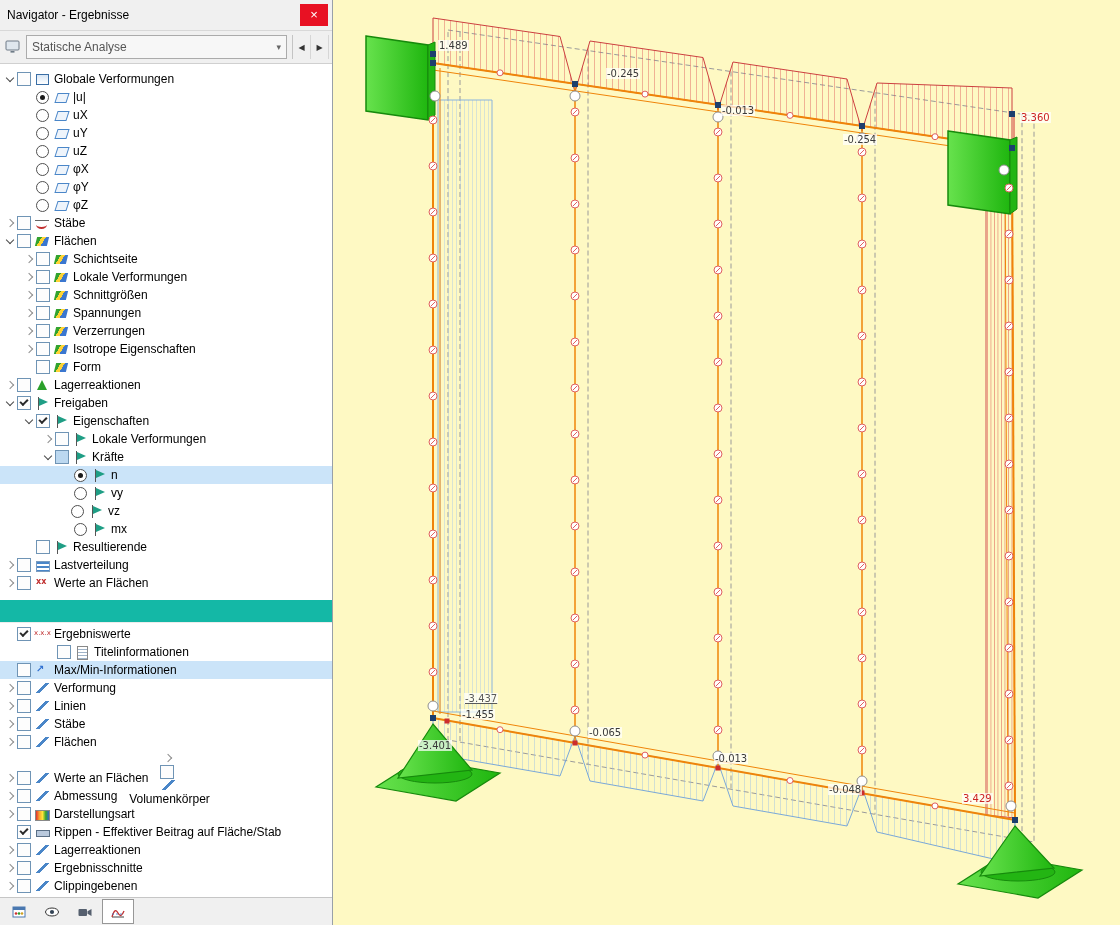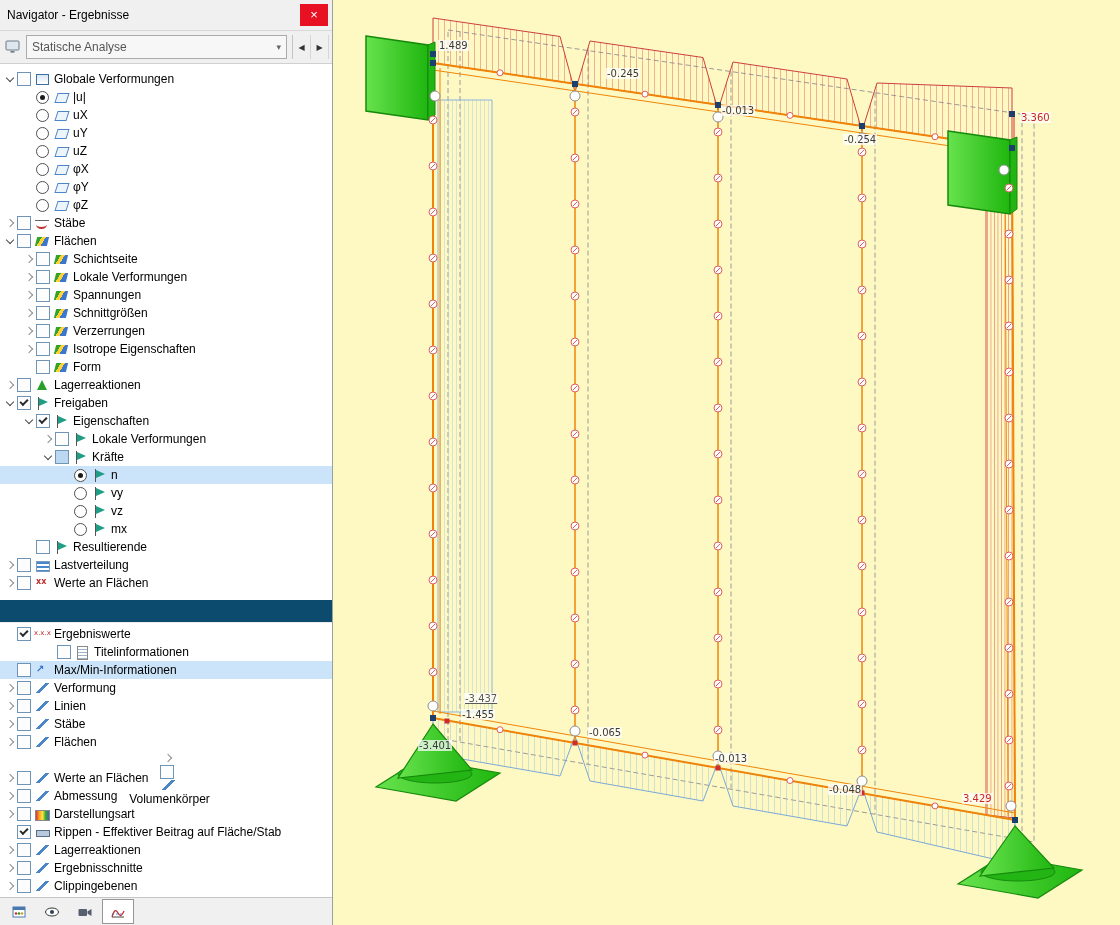--- a/index.html
+++ b/index.html
@@ -6,21 +6,21 @@
     font-family:"Liberation Sans",sans-serif;}
   .app{position:relative;width:1120px;height:925px;background:#fff;}
 
   
   .viewport{position:absolute;inset:0;background:#fef9c3;}
   .viewport svg{position:absolute;left:0;top:0;}
   .vlabel{position:absolute;font:10px "DejaVu Sans",sans-serif;background:rgba(255,255,255,.72);
     padding:0 1px;white-space:nowrap;line-height:11px;}
 
   
-  .navigator{position:absolute;left:0;top:0;width:332px;height:925px;z-index:10;background:#0c4a6e;
+  .navigator{position:absolute;left:0;top:0;width:332px;height:925px;z-index:10;background:#14b8a6;
     border-right:1px solid #98a0a8;display:flex;flex-direction:column;font-size:12px;}
   .titlebar{height:30px;flex:none;background:#f0f0f0;border-bottom:1px solid #d8d8d8;
     display:flex;align-items:center;}
   .title{flex:1;padding-left:7px;color:#000;font-size:12px;}
   .closebtn{width:28px;height:22px;margin:0 4px 0 0;background:#e81123;color:#fff;border:none;
     font-size:13px;line-height:22px;text-align:center;padding:0;cursor:pointer;font-family:inherit;}
   .toolbar{height:32px;flex:none;background:#f0f0f0;border-bottom:1px solid #d0d0d0;
     display:flex;align-items:center;padding:0 3px;gap:3px;}
   .toolicon{flex:none;width:20px;height:18px;display:flex;align-items:center;justify-content:center;}
   .combo{flex:1;height:22px;background:#f7f7f7;border:1px solid #ababab;display:flex;
@@ -464,27 +464,27 @@
         <div class="trow" style="padding-left: 23px;">
           <span class="expander right"></span>
           <span class="cb"></span>
           <span class="ti ti-surface-color-result"></span>
           <span class="tlabel">Lokale Verformungen</span>
         </div>
         <div class="trow" style="padding-left: 23px;">
           <span class="expander right"></span>
           <span class="cb"></span>
           <span class="ti ti-surface-color-result"></span>
+          <span class="tlabel">Schnittgrößen</span>
+        </div>
+        <div class="trow" style="padding-left: 23px;">
+          <span class="expander right"></span>
+          <span class="cb"></span>
+          <span class="ti ti-surface-color-result"></span>
           <span class="tlabel">Spannungen</span>
-        </div>
-        <div class="trow" style="padding-left: 23px;">
-          <span class="expander right"></span>
-          <span class="cb"></span>
-          <span class="ti ti-surface-color-result"></span>
-          <span class="tlabel">Schnittgrößen</span>
         </div>
         <div class="trow" style="padding-left: 23px;">
           <span class="expander right"></span>
           <span class="cb"></span>
           <span class="ti ti-surface-color-result"></span>
           <span class="tlabel">Verzerrungen</span>
         </div>
         <div class="trow" style="padding-left: 23px;">
           <span class="expander right"></span>
           <span class="cb"></span>
@@ -532,21 +532,21 @@
           <span class="rb checked"></span>
           <span class="ti ti-release-result"></span>
           <span class="tlabel">n</span>
         </div>
         <div class="trow" style="padding-left: 61px;">
           <span class="expander none"></span>
           <span class="rb"></span>
           <span class="ti ti-release-result"></span>
           <span class="tlabel">vy</span>
         </div>
-        <div class="trow" style="padding-left: 61px;">
+        <div class="trow" style="padding-left: 45px; margin-left: 13px;">
           <span class="expander none"></span>
           <span class="rb"></span>
           <span class="ti ti-release-result"></span>
           <span class="tlabel">vz</span>
         </div>
         <div class="trow" style="padding-left: 61px;">
           <span class="expander none"></span>
           <span class="rb"></span>
           <span class="ti ti-release-result"></span>
           <span class="tlabel">mx</span>

